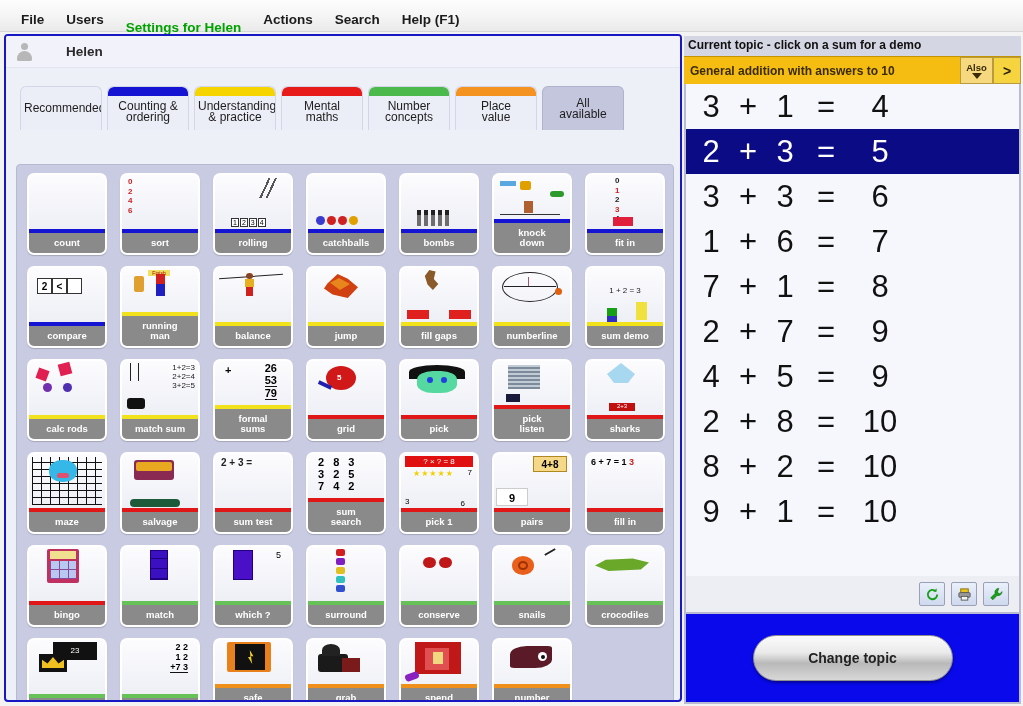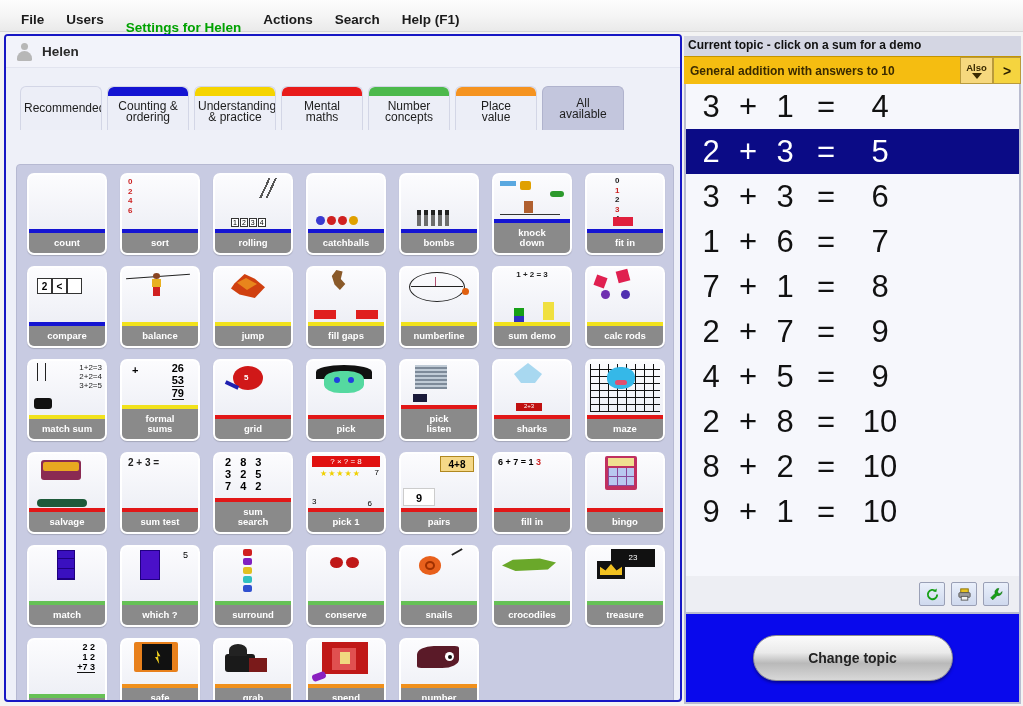--- a/index.html
+++ b/index.html
@@ -37,21 +37,21 @@
   }
   .avatar-icon { width: 17px; height: 20px; position: relative; }
   .avatar-icon .head {
     position: absolute; left: 5px; top: 1px; width: 7px; height: 7px;
     border-radius: 50%; background: #b7b7b7;
   }
   .avatar-icon .body {
     position: absolute; left: 1px; top: 9px; width: 15px; height: 10px;
     border-radius: 8px 8px 2px 2px; background: #b7b7b7;
   }
-  .user-name { font-size: 13.5px; font-weight: bold; color: #2a2a2a; }
+  .user-name { font-size: 13.5px; font-weight: bold; color: #2a2a2a; margin-left: 24px; }
 
   
   .tabstrip {
     position: relative; height: 50px; margin-top: 12px;
     padding-left: 14px; display: flex; align-items: flex-end; gap: 5px;
   }
   .tab {
     width: 82px; height: 44px; border-radius: 6px 6px 0 0;
     background: #eceef7; position: relative; overflow: hidden;
     display: flex; align-items: center; justify-content: center;
@@ -337,20 +337,32 @@
                 <div style="position:absolute;left:8px;top:10px;display:flex">
       <span style="width:15px;height:16px;border:1px solid #333;font-size:10px;font-weight:bold;display:flex;align-items:center;justify-content:center;background:#fff">2</span>
                   <span style="width:15px;height:16px;border:1px solid #333;font-size:10px;font-weight:bold;display:flex;align-items:center;justify-content:center;background:#fff">&lt;</span>
                   <span style="width:15px;height:16px;border:1px solid #333;font-size:10px;font-weight:bold;display:flex;align-items:center;justify-content:center;background:#fff"></span>
                 </div>
               </div>
               <div class="accent" style="background: rgb(20, 20, 210);"></div>
               <div class="tile-label">compare</div>
             </div>
           </div>
+          <div class="tile tall">
+            <div class="tile-inner">
+              <div class="thumb">
+                <div style="position:absolute;left:26px;top:2px;width:22px;height:6px;background:#f0e060;font-size:5px;text-align:center;color:#a00">Finish</div>
+      <div style="position:absolute;left:12px;top:8px;width:10px;height:16px;background:#e0a030;border-radius:2px"></div>
+      <div style="position:absolute;left:34px;top:6px;width:9px;height:10px;background:#d02020"></div>
+      <div style="position:absolute;left:34px;top:16px;width:9px;height:12px;background:#2020c0"></div>
+              </div>
+              <div class="accent" style="background: rgb(241, 226, 28);"></div>
+              <div class="tile-label">running<br>man</div>
+            </div>
+          </div>
           <div class="tile">
             <div class="tile-inner">
               <div class="thumb">
                 <div style="position:absolute;left:4px;top:8px;width:64px;height:1px;background:#222;transform:rotate(-4deg)"></div>
       <div style="position:absolute;left:31px;top:5px;width:7px;height:6px;background:#884422;border-radius:50%"></div>
       <div style="position:absolute;left:30px;top:11px;width:9px;height:8px;background:#e8b020"></div>
       <div style="position:absolute;left:31px;top:19px;width:7px;height:9px;background:#d02020"></div>
               </div>
               <div class="accent" style="background: rgb(241, 226, 28);"></div>
               <div class="tile-label">balance</div>
@@ -388,21 +400,21 @@
       <div style="position:absolute;left:34px;top:9px;width:1px;height:9px;background:#b05070"></div>
       <div style="position:absolute;right:8px;top:20px;width:7px;height:7px;background:#e06010;border-radius:50%"></div>
               </div>
               <div class="accent" style="background: rgb(241, 226, 28);"></div>
               <div class="tile-label">numberline</div>
             </div>
           </div>
           <div class="tile">
             <div class="tile-inner">
               <div class="thumb">
-                <div class="art" style="position:absolute;top:2px;width:100%;font-weight:bold">1 + 2 = 3</div>
+                <div class="art" style="position:absolute;top:18px;width:100%;font-weight:normal">1 + 2 = 3</div>
       <div style="position:absolute;left:20px;bottom:4px;width:10px;height:10px;background:#17a017"></div>
       <div style="position:absolute;left:20px;bottom:-6px;width:10px;height:12px;background:#3030c0"></div>
       <div style="position:absolute;right:16px;bottom:2px;width:11px;height:18px;background:#f0e040"></div>
               </div>
               <div class="accent" style="background: rgb(241, 226, 28);"></div>
               <div class="tile-label">sum demo</div>
             </div>
           </div>
           <div class="tile">
             <div class="tile-inner">

